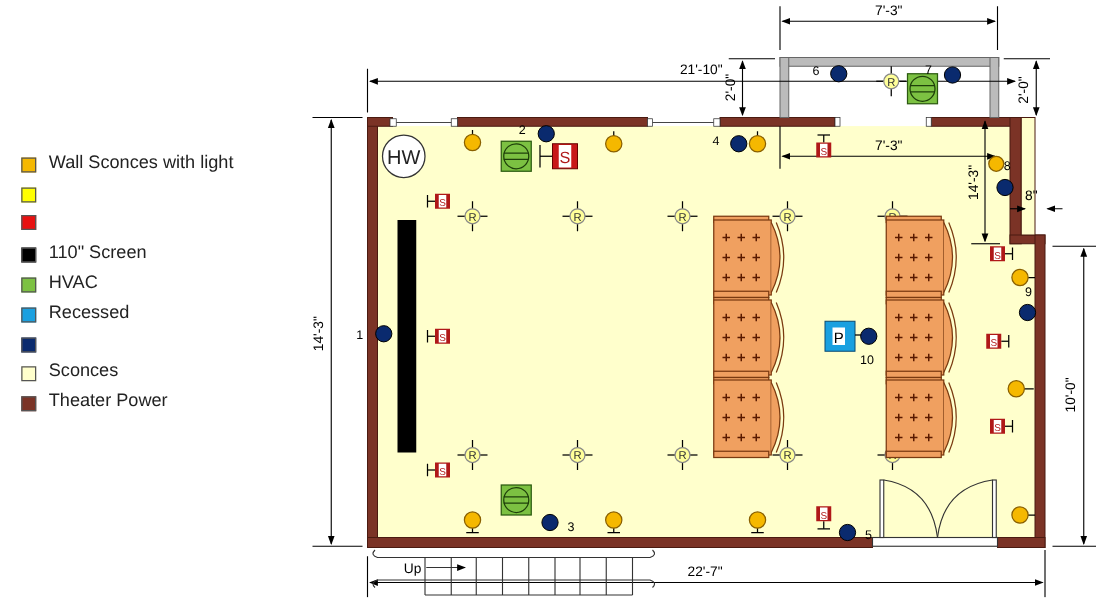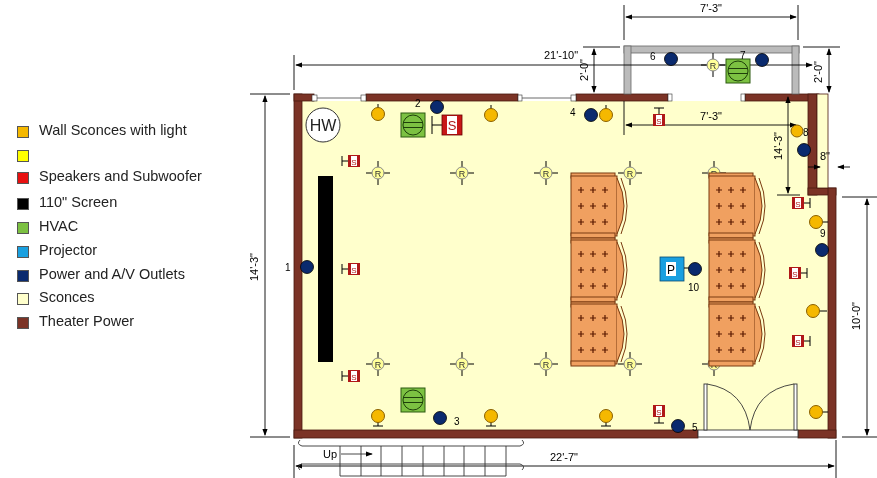--- a/index.html
+++ b/index.html
@@ -17,37 +17,35 @@
 <div class="legend">
   <div class="legend-item" style="top:0px">
     <span class="legend-swatch" style="background:#F5B800"></span>
     <span class="legend-label">Wall Sconces with light</span>
   </div>
   <div class="legend-item" style="top:24px">
     <span class="legend-swatch" style="background:#FFFF00"></span>
   </div>
   <div class="legend-item" style="top:46px">
     <span class="legend-swatch" style="background:#E81010"></span>
-    <span class="legend-label">Speakers and Subwoofer</span>
   </div>
   <div class="legend-item" style="top:72px">
     <span class="legend-swatch" style="background:#000"></span>
     <span class="legend-label">110" Screen</span>
   </div>
   <div class="legend-item" style="top:96px">
     <span class="legend-swatch" style="background:#7CC142"></span>
     <span class="legend-label">HVAC</span>
   </div>
   <div class="legend-item" style="top:120px">
     <span class="legend-swatch" style="background:#1AA0E0"></span>
-    <span class="legend-label">Projector</span>
+    <span class="legend-label">Recessed</span>
   </div>
   <div class="legend-item" style="top:144px">
     <span class="legend-swatch" style="background:#0A2A6E"></span>
-    <span class="legend-label">Power and A/V Outlets</span>
   </div>
   <div class="legend-item" style="top:167px">
     <span class="legend-swatch" style="background:#FFFFCC"></span>
     <span class="legend-label">Sconces</span>
   </div>
   <div class="legend-item" style="top:191px">
     <span class="legend-swatch" style="background:#7B3326"></span>
     <span class="legend-label">Theater Power</span>
   </div>
 </div>

